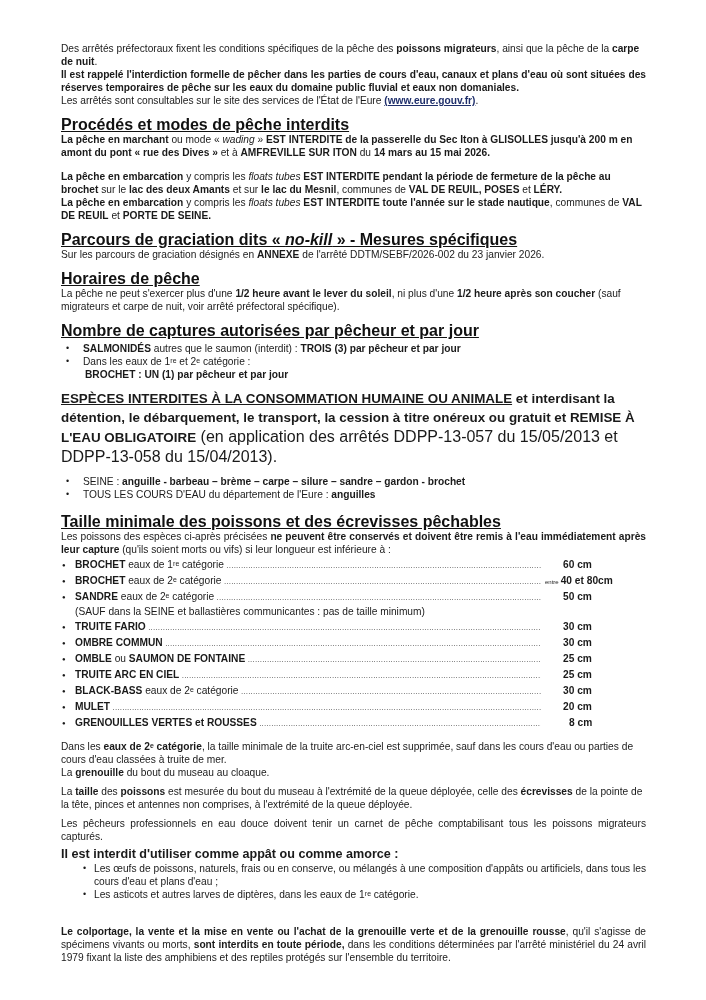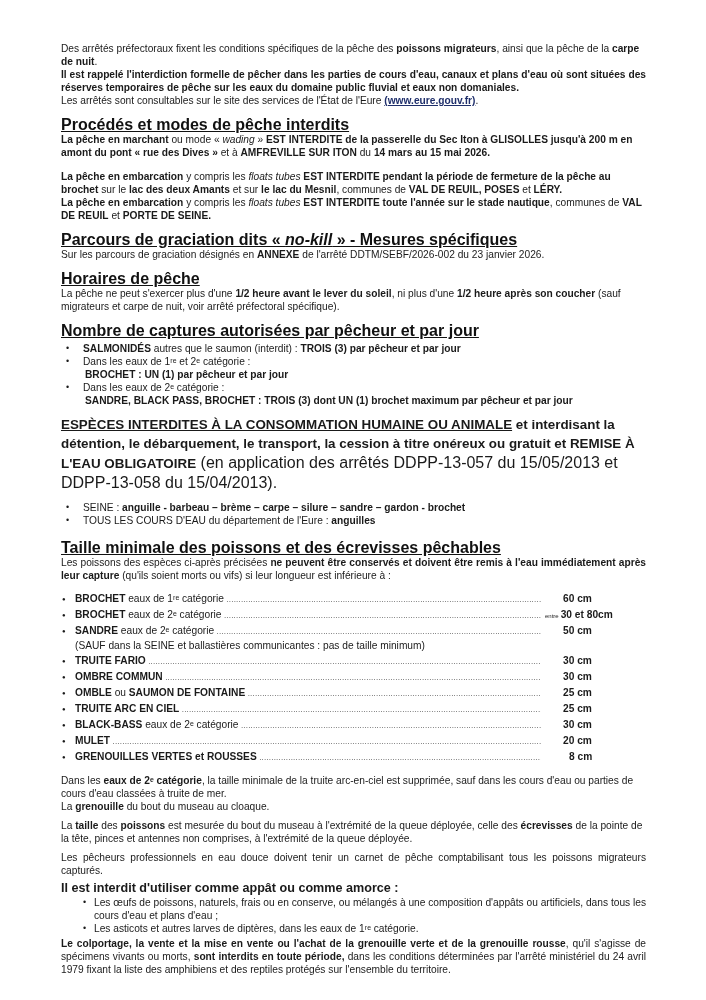--- a/index.html
+++ b/index.html
@@ -19,21 +19,21 @@
   }
   .link { color: #1f2f6b; font-weight: bold; text-decoration: underline; }
   ul { margin: 0; padding: 0; list-style: none; }
   .dot-list li { position: relative; padding-left: 22px; }
   .dot-list li::before { content: "•"; position: absolute; left: 5px; top: 0; font-size: 9px; }
   .big {
     font-size: 13.4px; line-height: 19px; font-weight: bold;
   }
   .big .ul { text-decoration: underline; }
   .big .small { font-weight: normal; font-size: 16px; }
-  .sizes { margin-top: 9px; }
+  .sizes { margin-top: 1px; }
   .size-row { position: relative; height: 16px; line-height: 16px; padding-left: 14px; }
   .size-row::before { content: "●"; position: absolute; left: 1px; top: 0; font-size: 6px; }
   .size-row .lbl { position: absolute; left: 14px; width: 466px; overflow: hidden; white-space: nowrap; }
   .size-row .lbl::after {
     content: " ..................................................................................................................................................................................................";
     font-size: 8px; letter-spacing: 0.2px; color: #333;
   }
   .size-row .val { position: absolute; left: 502px; font-weight: bold; white-space: nowrap; }
   .size-row .val .entre { font-size: 6px; font-weight: normal; margin-left: -18px; margin-right: 2px; }
   .size-note { padding-left: 14px; height: 14px; line-height: 14px; }
@@ -81,21 +81,20 @@
     <p>
       <span>La pêche ne peut s'exercer plus d'une </span><b>1/2 heure avant le lever du soleil</b><span>, ni plus d'une </span><b>1/2 heure après son coucher</b><span> (sauf migrateurs et carpe de nuit, voir arrêté préfectoral spécifique).</span>
     </p>
   </section>
 
   <section style="margin-top:9px;">
     <h2 class="h2">Nombre de captures autorisées par pêcheur et par jour</h2>
     <ul class="dot-list" style="margin-top:3px;">
       <li><b>SALMONIDÉS</b><span> autres que le saumon (interdit) : </span><b>TROIS (3) par pêcheur et par jour</b></li>
       <li><span>Dans les eaux de 1ʳᵉ et 2ᵉ catégorie :</span><div class="b" style="padding-left:2px;">BROCHET : UN (1) par pêcheur et par jour</div></li>
-      <li><span>Dans les eaux de 2ᵉ catégorie :</span><div class="b" style="padding-left:2px;">SANDRE, BLACK PASS, BROCHET : TROIS (3) dont UN (1) brochet maximum par pêcheur et par jour</div></li>
     </ul>
   </section>
 
   <section style="margin-top:8px;">
     <p class="big">
       <span class="ul">ESPÈCES INTERDITES À LA CONSOMMATION HUMAINE OU ANIMALE</span><span> et interdisant la détention, le débarquement, le transport, la cession à titre onéreux ou gratuit et REMISE À L'EAU OBLIGATOIRE</span><span class="small"> (en application des arrêtés DDPP-13-057 du 15/05/2013 et DDPP-13-058 du 15/04/2013).</span>
     </p>
     <ul class="dot-list" style="margin-top:8px;">
       <li><span>SEINE : </span><b>anguille - barbeau – brème – carpe – silure – sandre – gardon - brochet</b></li>
       <li><span>TOUS LES COURS D'EAU du département de l'Eure : </span><b>anguilles</b></li>
@@ -107,21 +106,21 @@
     <p class="just">
       <span>Les poissons des espèces ci-après précisées </span><b>ne peuvent être conservés et doivent être remis à l'eau immédiatement après leur capture</b><span> (qu'ils soient morts ou vifs) si leur longueur est inférieure à  :</span>
     </p>
     <div class="sizes">
       <div class="size-row">
           <span class="lbl"><b>BROCHET</b><span> eaux de 1ʳᵉ catégorie</span></span>
           <span class="val"><span>60 cm</span></span>
         </div>
       <div class="size-row">
           <span class="lbl"><b>BROCHET</b><span> eaux de 2ᵉ catégorie</span></span>
-          <span class="val"><span class="entre">entre</span><span>30 et 80cm</span></span>
+          <span class="val"><span class="entre">entre</span><span>40 et 80cm</span></span>
         </div>
       <div class="size-row">
           <span class="lbl"><b>SANDRE</b><span> eaux de 2ᵉ catégorie</span></span>
           <span class="val"><span>50 cm</span></span>
         </div>
       <div class="size-note">(SAUF dans la SEINE et ballastières communicantes : pas de taille minimum)</div>
       <div class="size-row">
           <span class="lbl"><b>TRUITE FARIO</b></span>
           <span class="val"><span>30 cm</span></span>
         </div>
@@ -164,19 +163,19 @@
   </section>
 
   <section style="margin-top:3px;">
     <p class="h3">Il est interdit d'utiliser comme appât ou comme amorce :</p>
     <ul class="indent-list">
       <li>Les œufs de poissons, naturels, frais ou en conserve, ou mélangés à une composition d'appâts ou artificiels, dans tous les cours d'eau et plans d'eau ;</li>
       <li>Les asticots et autres larves de diptères, dans les eaux de 1ʳᵉ catégorie.</li>
     </ul>
   </section>
 
-  <section style="margin-top:2px;">
+  <section style="margin-top:24px;">
     <p class="just">
       <b>Le colportage, la vente et la mise en vente ou l'achat de la grenouille verte et de la grenouille rousse</b><span>, qu'il s'agisse de spécimens vivants ou morts, </span><b>sont interdits en toute période,</b><span> dans les conditions déterminées par l'arrêté ministériel du 24 avril 1979 fixant la liste des amphibiens et des reptiles protégés sur l'ensemble du territoire.</span>
     </p>
   </section>
 
 </div>
 
 </body></html>

